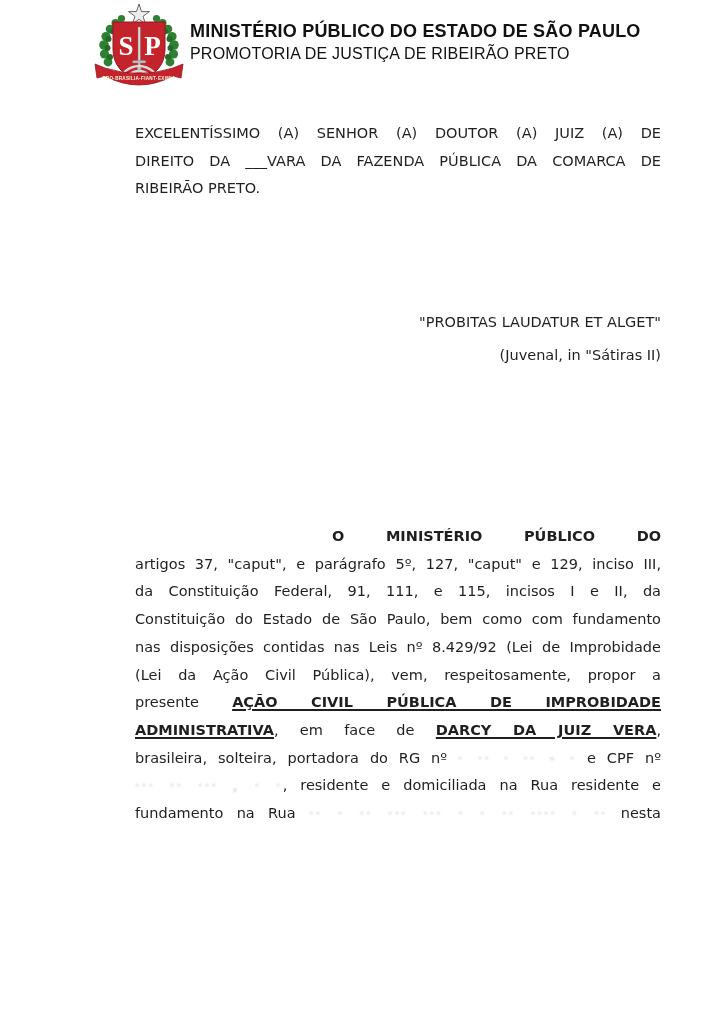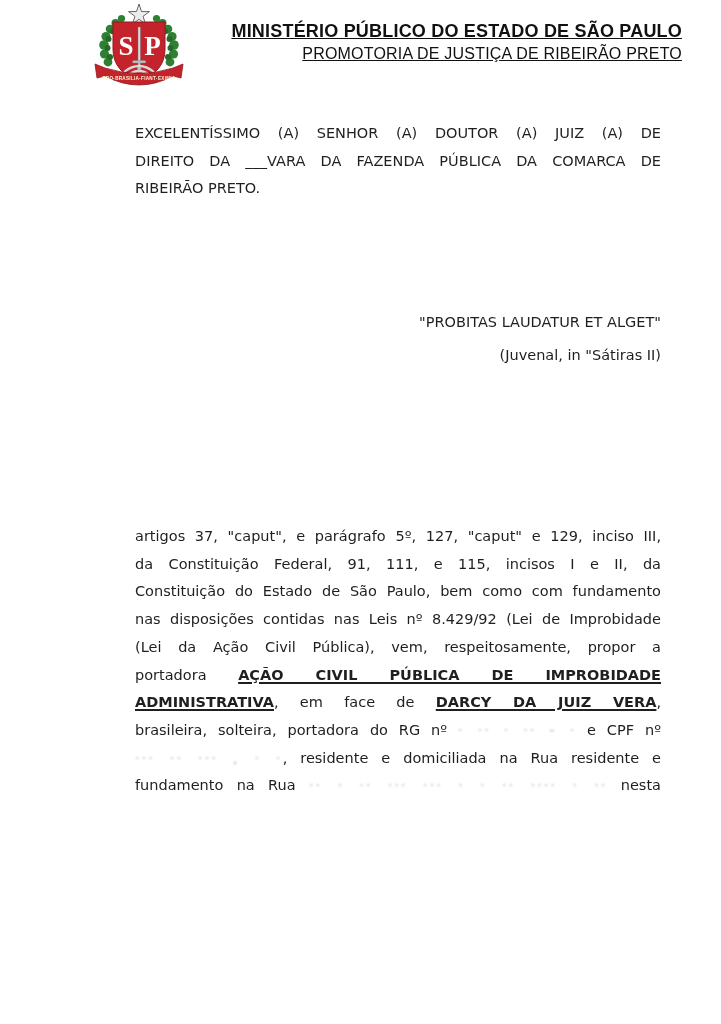--- a/index.html
+++ b/index.html
@@ -20,25 +20,24 @@
     left: 91px;
     top: 2px;
     width: 96px;
     height: 94px;
   }
   .org {
     position: absolute;
     left: 190px;
     top: 20px;
     width: 492px;
-    text-align: right;
+    text-align: left;
     font-family: "Liberation Sans", sans-serif;
     line-height: 22.5px;
     color: #111111;
-    text-decoration: underline;
   }
   .org1 { font-size: 18px; font-weight: bold; letter-spacing: 0.2px; }
   .org2 { font-size: 16px; font-weight: normal; letter-spacing: 0.2px; }
 
   
   .tline {
     text-align: justify;
     text-justify: inter-word;
   }
   .tline.stretch { text-align-last: justify; }
@@ -166,25 +165,26 @@
       <div class="tline stretch"><span>DIREITO DA ___VARA DA FAZENDA PÚBLICA DA COMARCA DE</span></div>
       <div class="tline"><span>RIBEIRÃO PRETO.</span></div>
     </div>
 
   <div class="epigraph">
     <div>"PROBITAS LAUDATUR ET ALGET"</div>
     <div>(Juvenal, in "Sátiras II)</div>
   </div>
 
   <div class="bodytext" id="petition-body">
+      <div class="tline stretch indent"><span class="b">O MINISTÉRIO PÚBLICO DO</span></div>
       <div class="tline stretch"><span>artigos 37, "caput", e parágrafo 5º, 127, "caput" e 129, inciso III,</span></div>
       <div class="tline stretch"><span>da Constituição Federal, 91, 111, e 115, incisos I e II, da</span></div>
       <div class="tline stretch"><span>Constituição do Estado de São Paulo, bem como com fundamento</span></div>
       <div class="tline stretch"><span>nas disposições contidas nas Leis nº 8.429/92 (Lei de Improbidade</span></div>
       <div class="tline stretch"><span>(Lei da Ação Civil Pública), vem, respeitosamente, propor a</span></div>
-      <div class="tline stretch"><span>portadora </span><span class="b u">AÇÃO CIVIL PÚBLICA DE IMPROBIDADE</span></div>
+      <div class="tline stretch"><span>presente </span><span class="b u">AÇÃO CIVIL PÚBLICA DE IMPROBIDADE</span></div>
       <div class="tline stretch"><span class="b u">ADMINISTRATIVA</span><span>, em face de </span><span class="b u">DARCY DA JUIZ VERA</span><span>,</span></div>
       <div class="tline stretch"><span>brasileira, solteira, portadora do RG nº </span><span class="redacted">· ·· · ·· - ·</span><span> e CPF nº</span></div>
       <div class="tline stretch"><span class="redacted">··· ·· ··· , · ·</span><span>, residente e domiciliada na Rua residente e</span></div>
       <div class="tline stretch"><span>fundamento na Rua </span><span class="redacted">·· · ·· ··· ··· · · ·· ···· · ··</span><span> nesta</span></div>
     </div>
 
 </div>
 
 </body></html>

